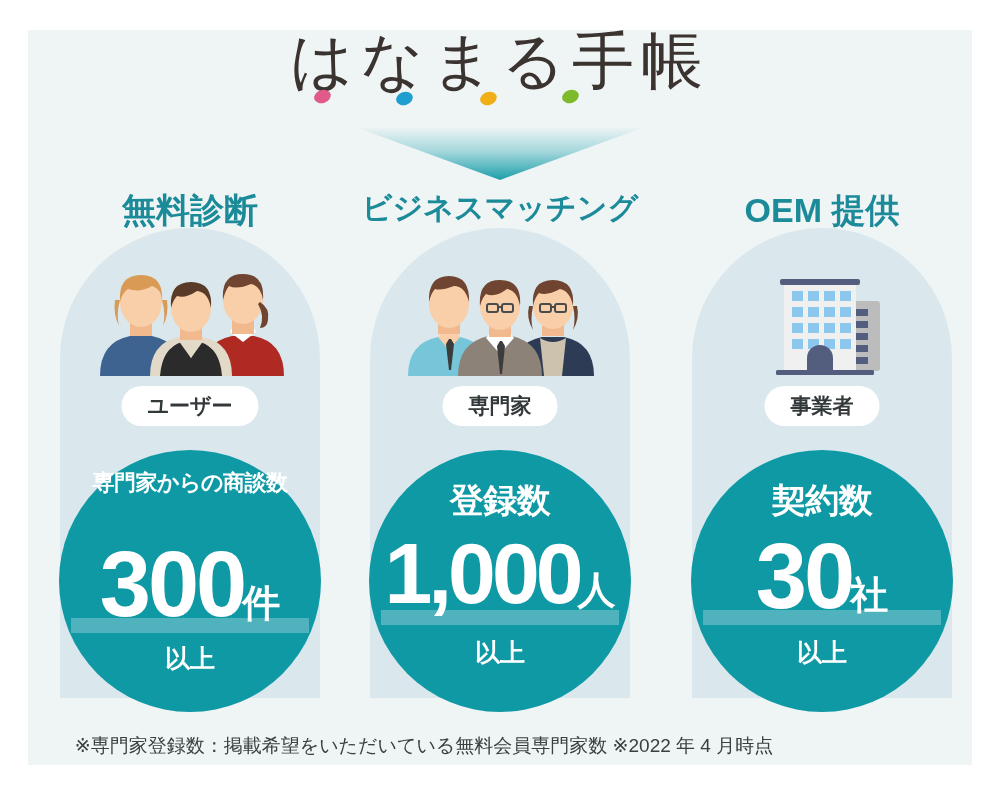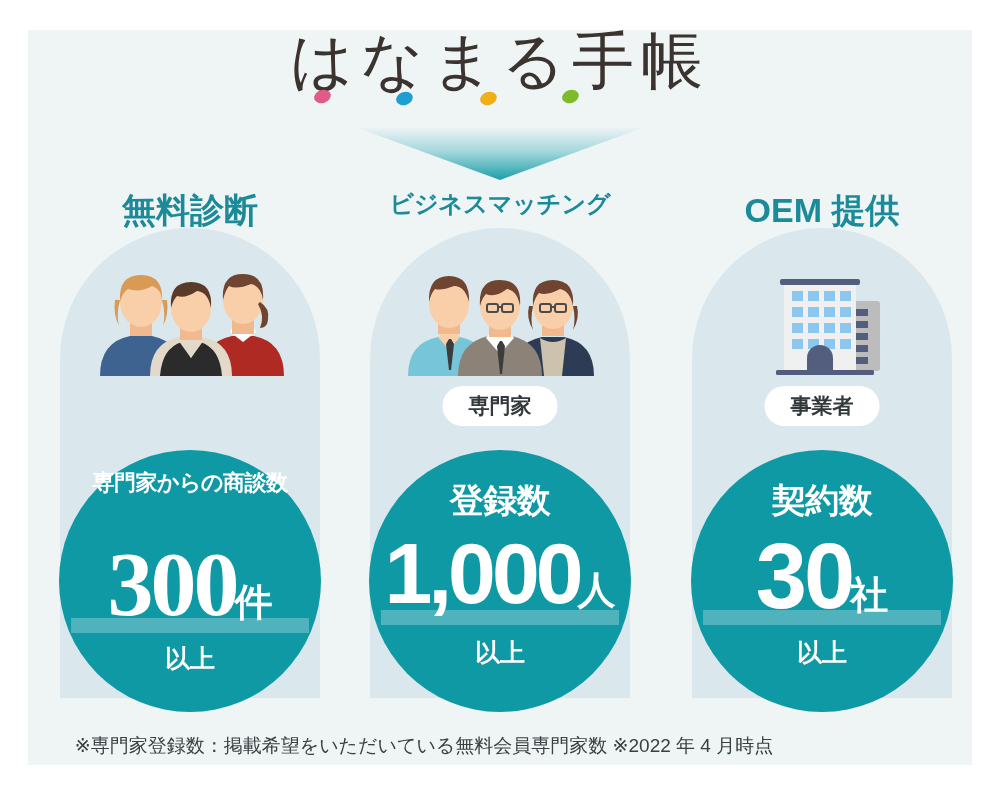--- a/index.html
+++ b/index.html
@@ -82,21 +82,21 @@
     top: 0;
     width: 1000px;
     height: 790px;
   }
   .col {
     position: absolute;
     top: 188px;
     width: 300px;
     height: 540px;
   }
-  .col-0 { left: 40px; font-family: Liberation Serif, serif; }
+  .col-0 { left: 40px; }
   .col-1 { left: 350px; }
   .col-2 { left: 672px; }
 
   .col-bg {
     position: absolute;
     left: 20px;
     top: 40px;
     width: 260px;
     height: 470px;
     background: #dae8ee;
@@ -109,21 +109,21 @@
     top: 0;
     width: 300px;
     text-align: center;
     font-size: 34px;
     font-weight: bold;
     color: #1b8a99;
     letter-spacing: 0px;
     white-space: nowrap;
     z-index: 3;
   }
-  .col-1 .col-title { font-size: 24px; }
+  .col-1 .col-title { font-size: 30px; }
 
   
   .illus {
     position: absolute;
     left: 50px;
     top: 78px;
     width: 200px;
     height: 110px;
     z-index: 3;
   }
@@ -286,20 +286,21 @@
             <path d="M60 110 q0-33 29-39 h24 q29 6 29 39 z" fill="#e2d9c8"></path>
             <path d="M70 110 q2-28 22-34 l9 16 l9-16 q20 6 22 34 z" fill="#2b2b2b"></path>
             <path d="M88 74 l13 18 l13-18 l-6-8 h-14 z" fill="#e2d9c8"></path>
             <rect x="90" y="58" width="22" height="16" fill="#f2b98f"></rect>
             <ellipse cx="101" cy="42" rx="20" ry="24" fill="#f8cfa8"></ellipse>
             <path d="M81 42 q-2-26 20-26 q22 0 20 26 q-3-16-14-17 q-12 8-20 5 q-4 4-6 12 z" fill="#5a3a28"></path>
           </g>
         </svg>
       </div>
 
+      <div class="pill">ユーザー</div>
 
       <div class="circle">
         <div class="c-caption">
           <div>専門家からの商談数</div>
         </div>
         <div class="hl-bar"></div>
         <div class="c-number-row">
           <span class="c-number">300</span><span class="c-unit">件</span>
         </div>
         <div class="c-suffix">以上</div>

